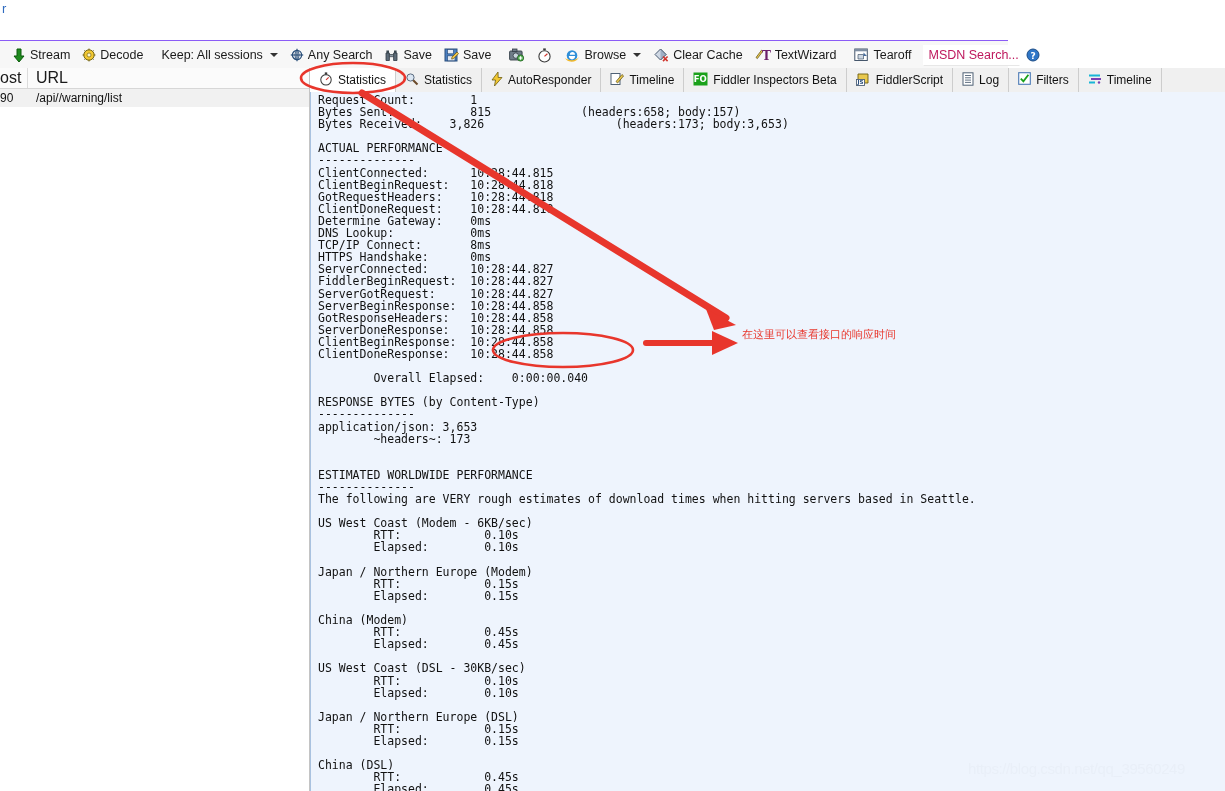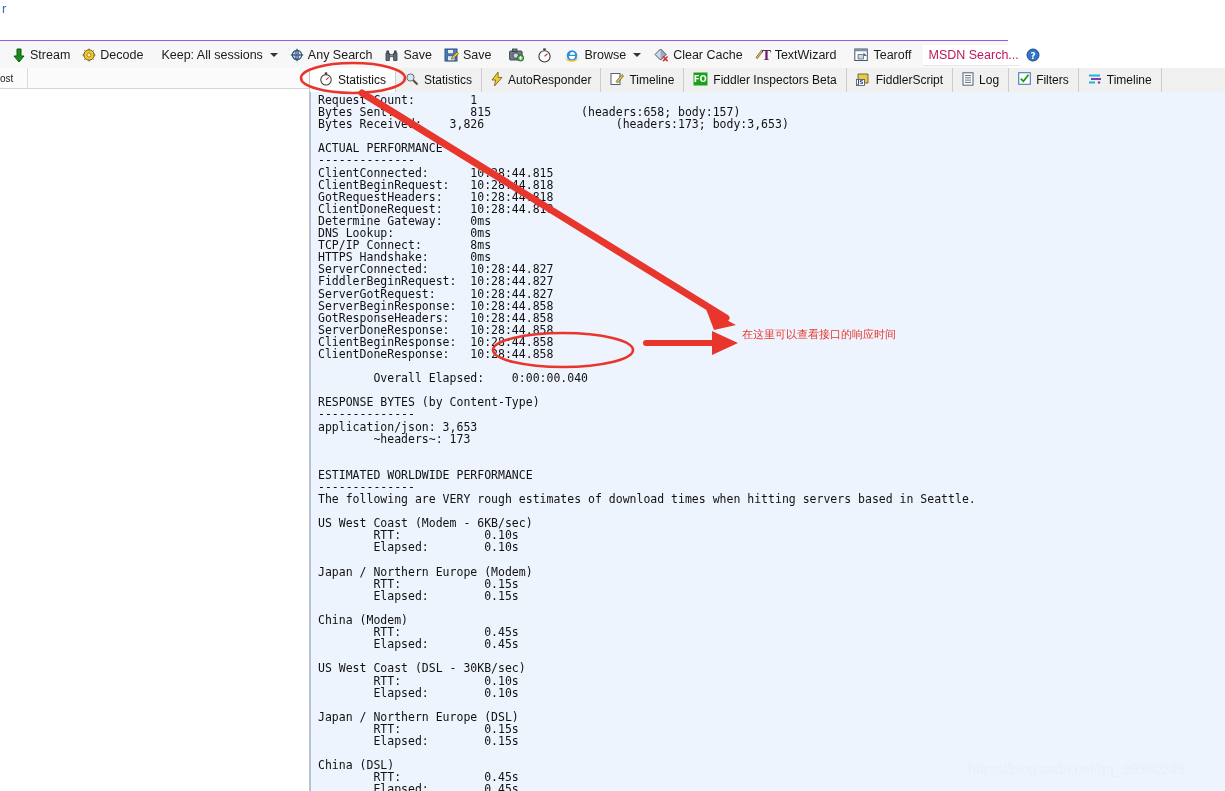--- a/index.html
+++ b/index.html
@@ -74,21 +74,21 @@
   
   .leftpanel {
     position:absolute; left:0; top:68px; width:309px; height:723px;
     background:#ffffff;
     border-right:1px solid #c4c4c4;
     overflow:hidden;
   }
   .lp-head {
     height:20px; display:flex; align-items:center;
     background:#fbfbfb; border-bottom:1px solid #d7d7d7;
-    font-size:10px; color:#1a1a1a;
+    font-size:16px; color:#1a1a1a;
   }
   .lp-head .col-host {
     width:28px; padding-left:0px; box-sizing:border-box;
     border-right:1px solid #dcdcdc; height:100%;
     display:flex;align-items:center;
   }
   .lp-head .col-url {
     flex:1; padding-left:8px; display:flex; align-items:center; height:100%;
   }
   .lp-row {
@@ -324,20 +324,25 @@
           <circle cx="7" cy="7" r="6" fill="#2f76c7" stroke="#1b4c86" stroke-width="1"></circle>
           <text x="7" y="10.5" text-anchor="middle" font-family="DejaVu Sans, sans-serif" font-size="9" font-weight="bold" fill="#ffffff">?</text>
         </svg>
       </span>
     </div>
   </div>
 
   <div class="leftpanel">
     <div class="lp-head">
       <div class="col-host">ost</div>
+      <div class="col-url">URL</div>
+    </div>
+    <div class="lp-row">
+      <div class="col-host">90</div>
+      <div class="col-url">/api//warning/list</div>
     </div>
   </div>
 
   <div class="statpane">
 
     <div class="tabstrip">
 
       <div class="tab active">
         <span class="tabico">
           <svg width="14" height="14" viewBox="0 0 15 15">

